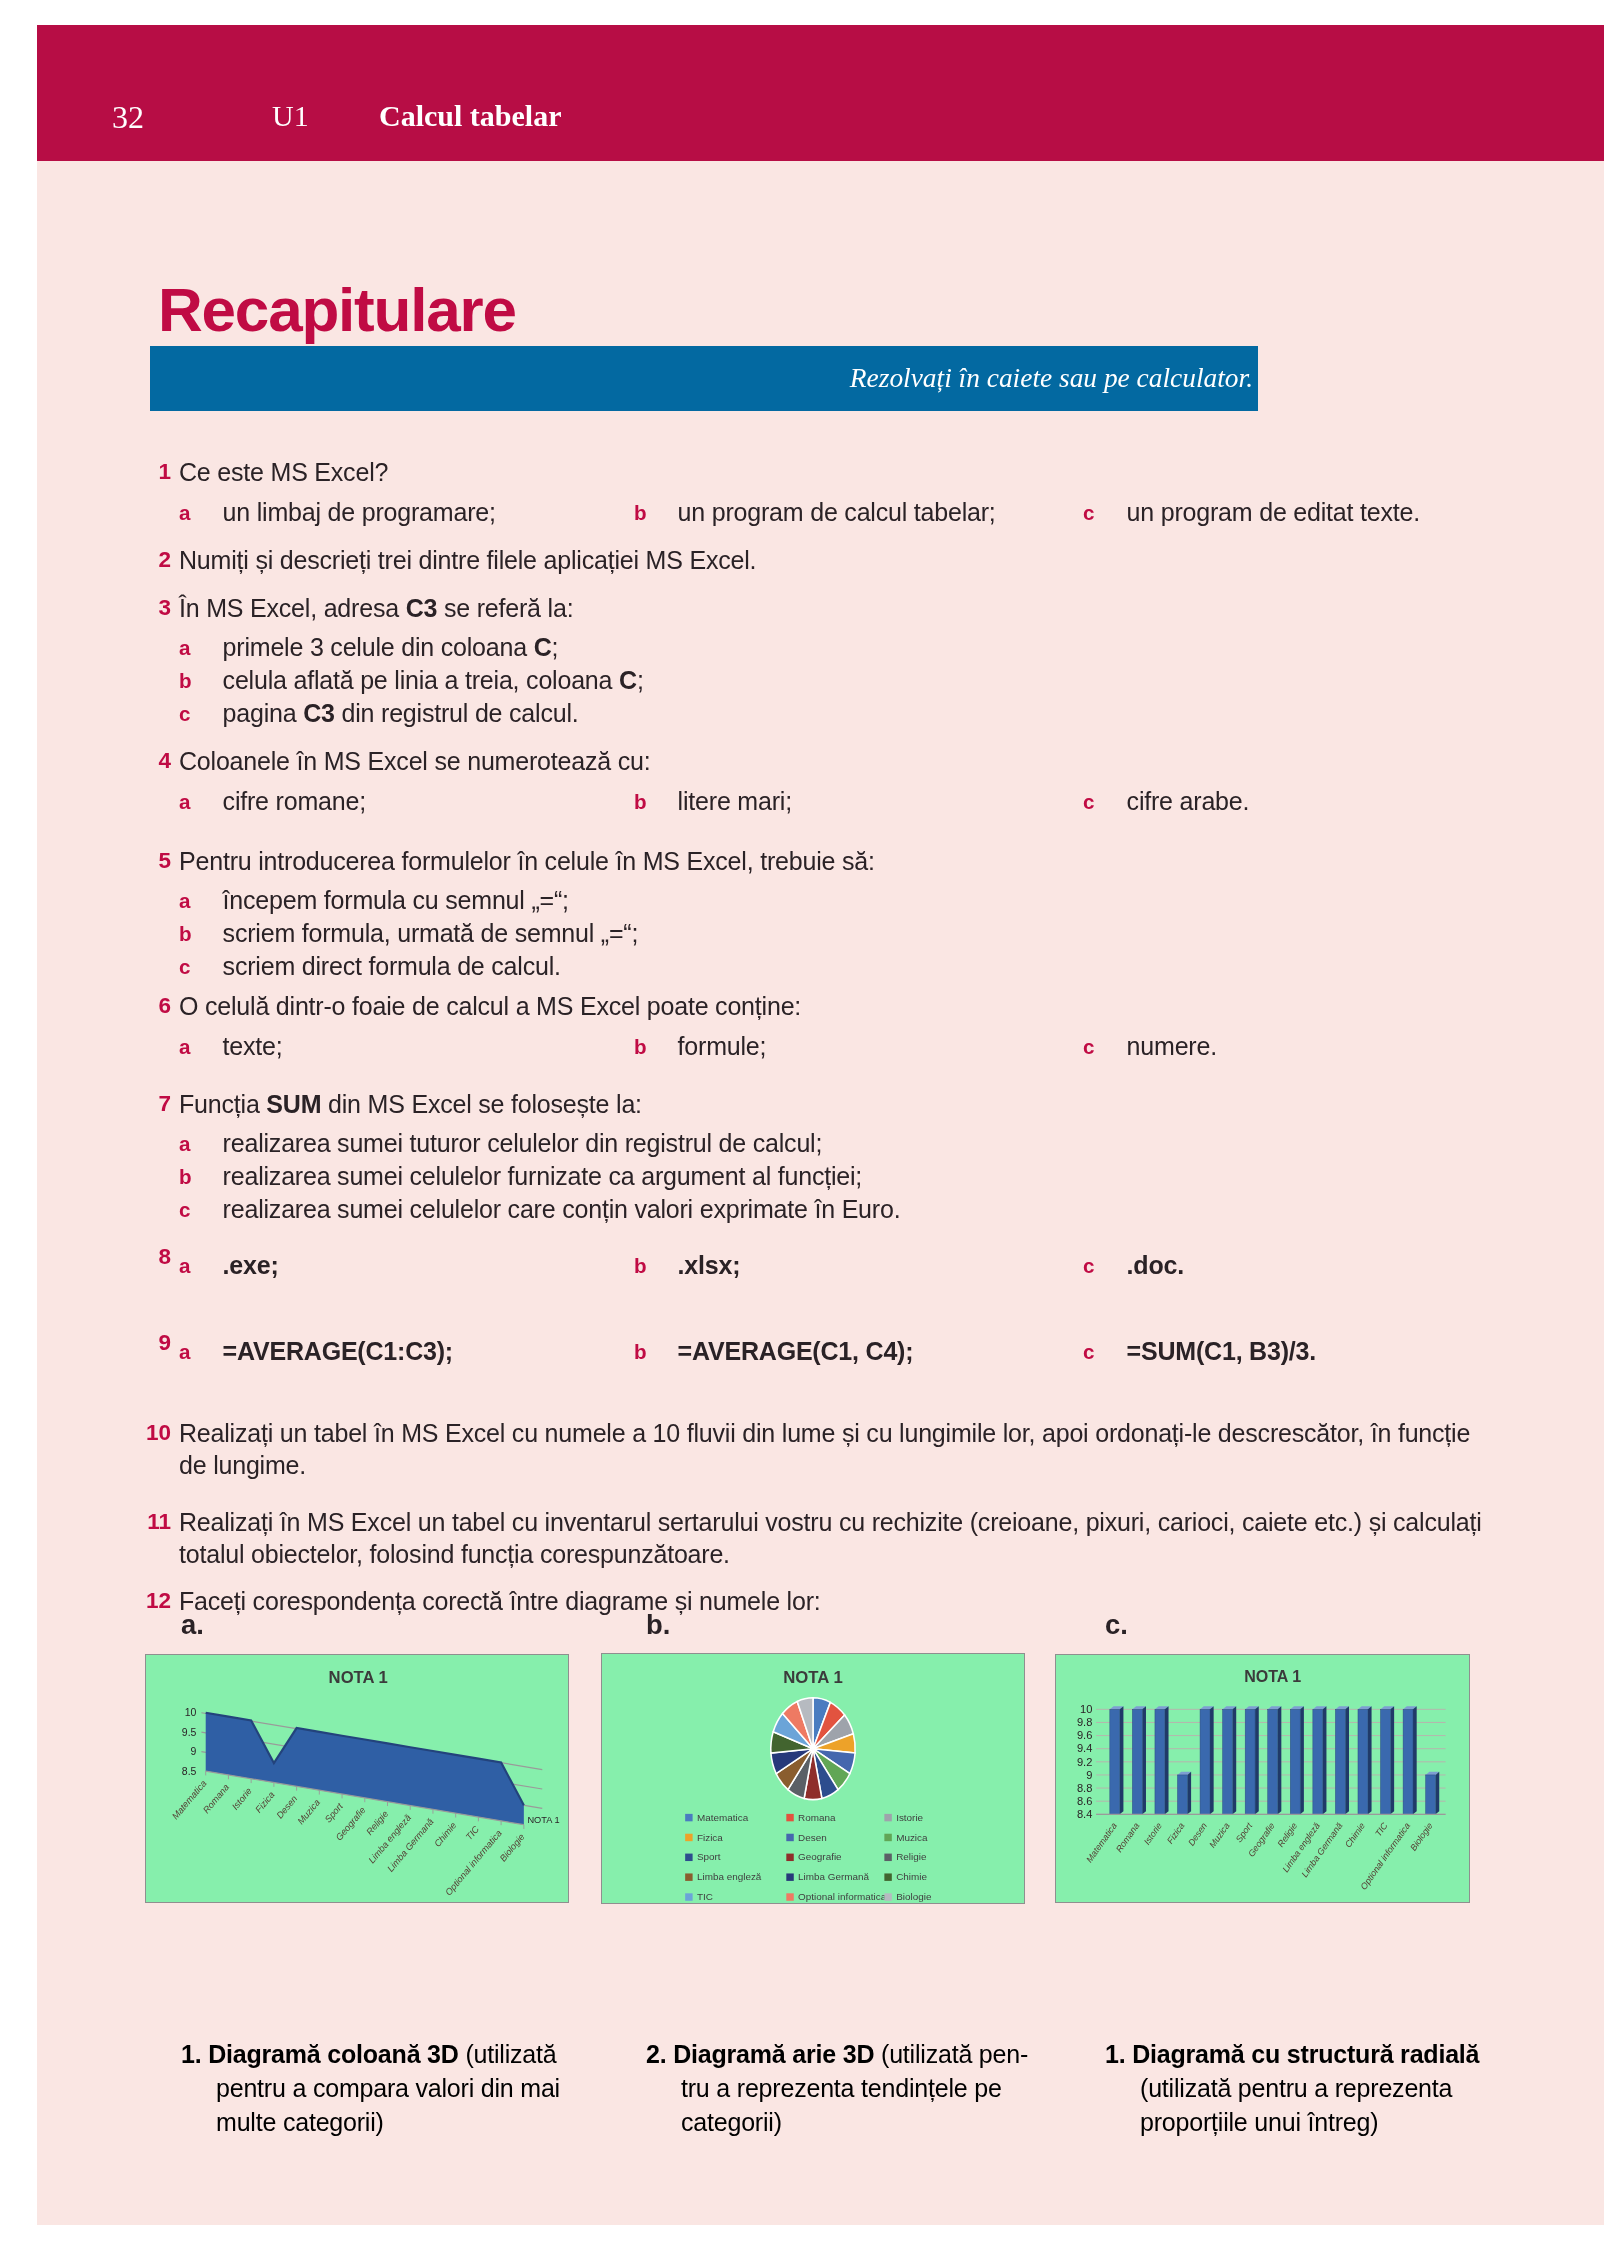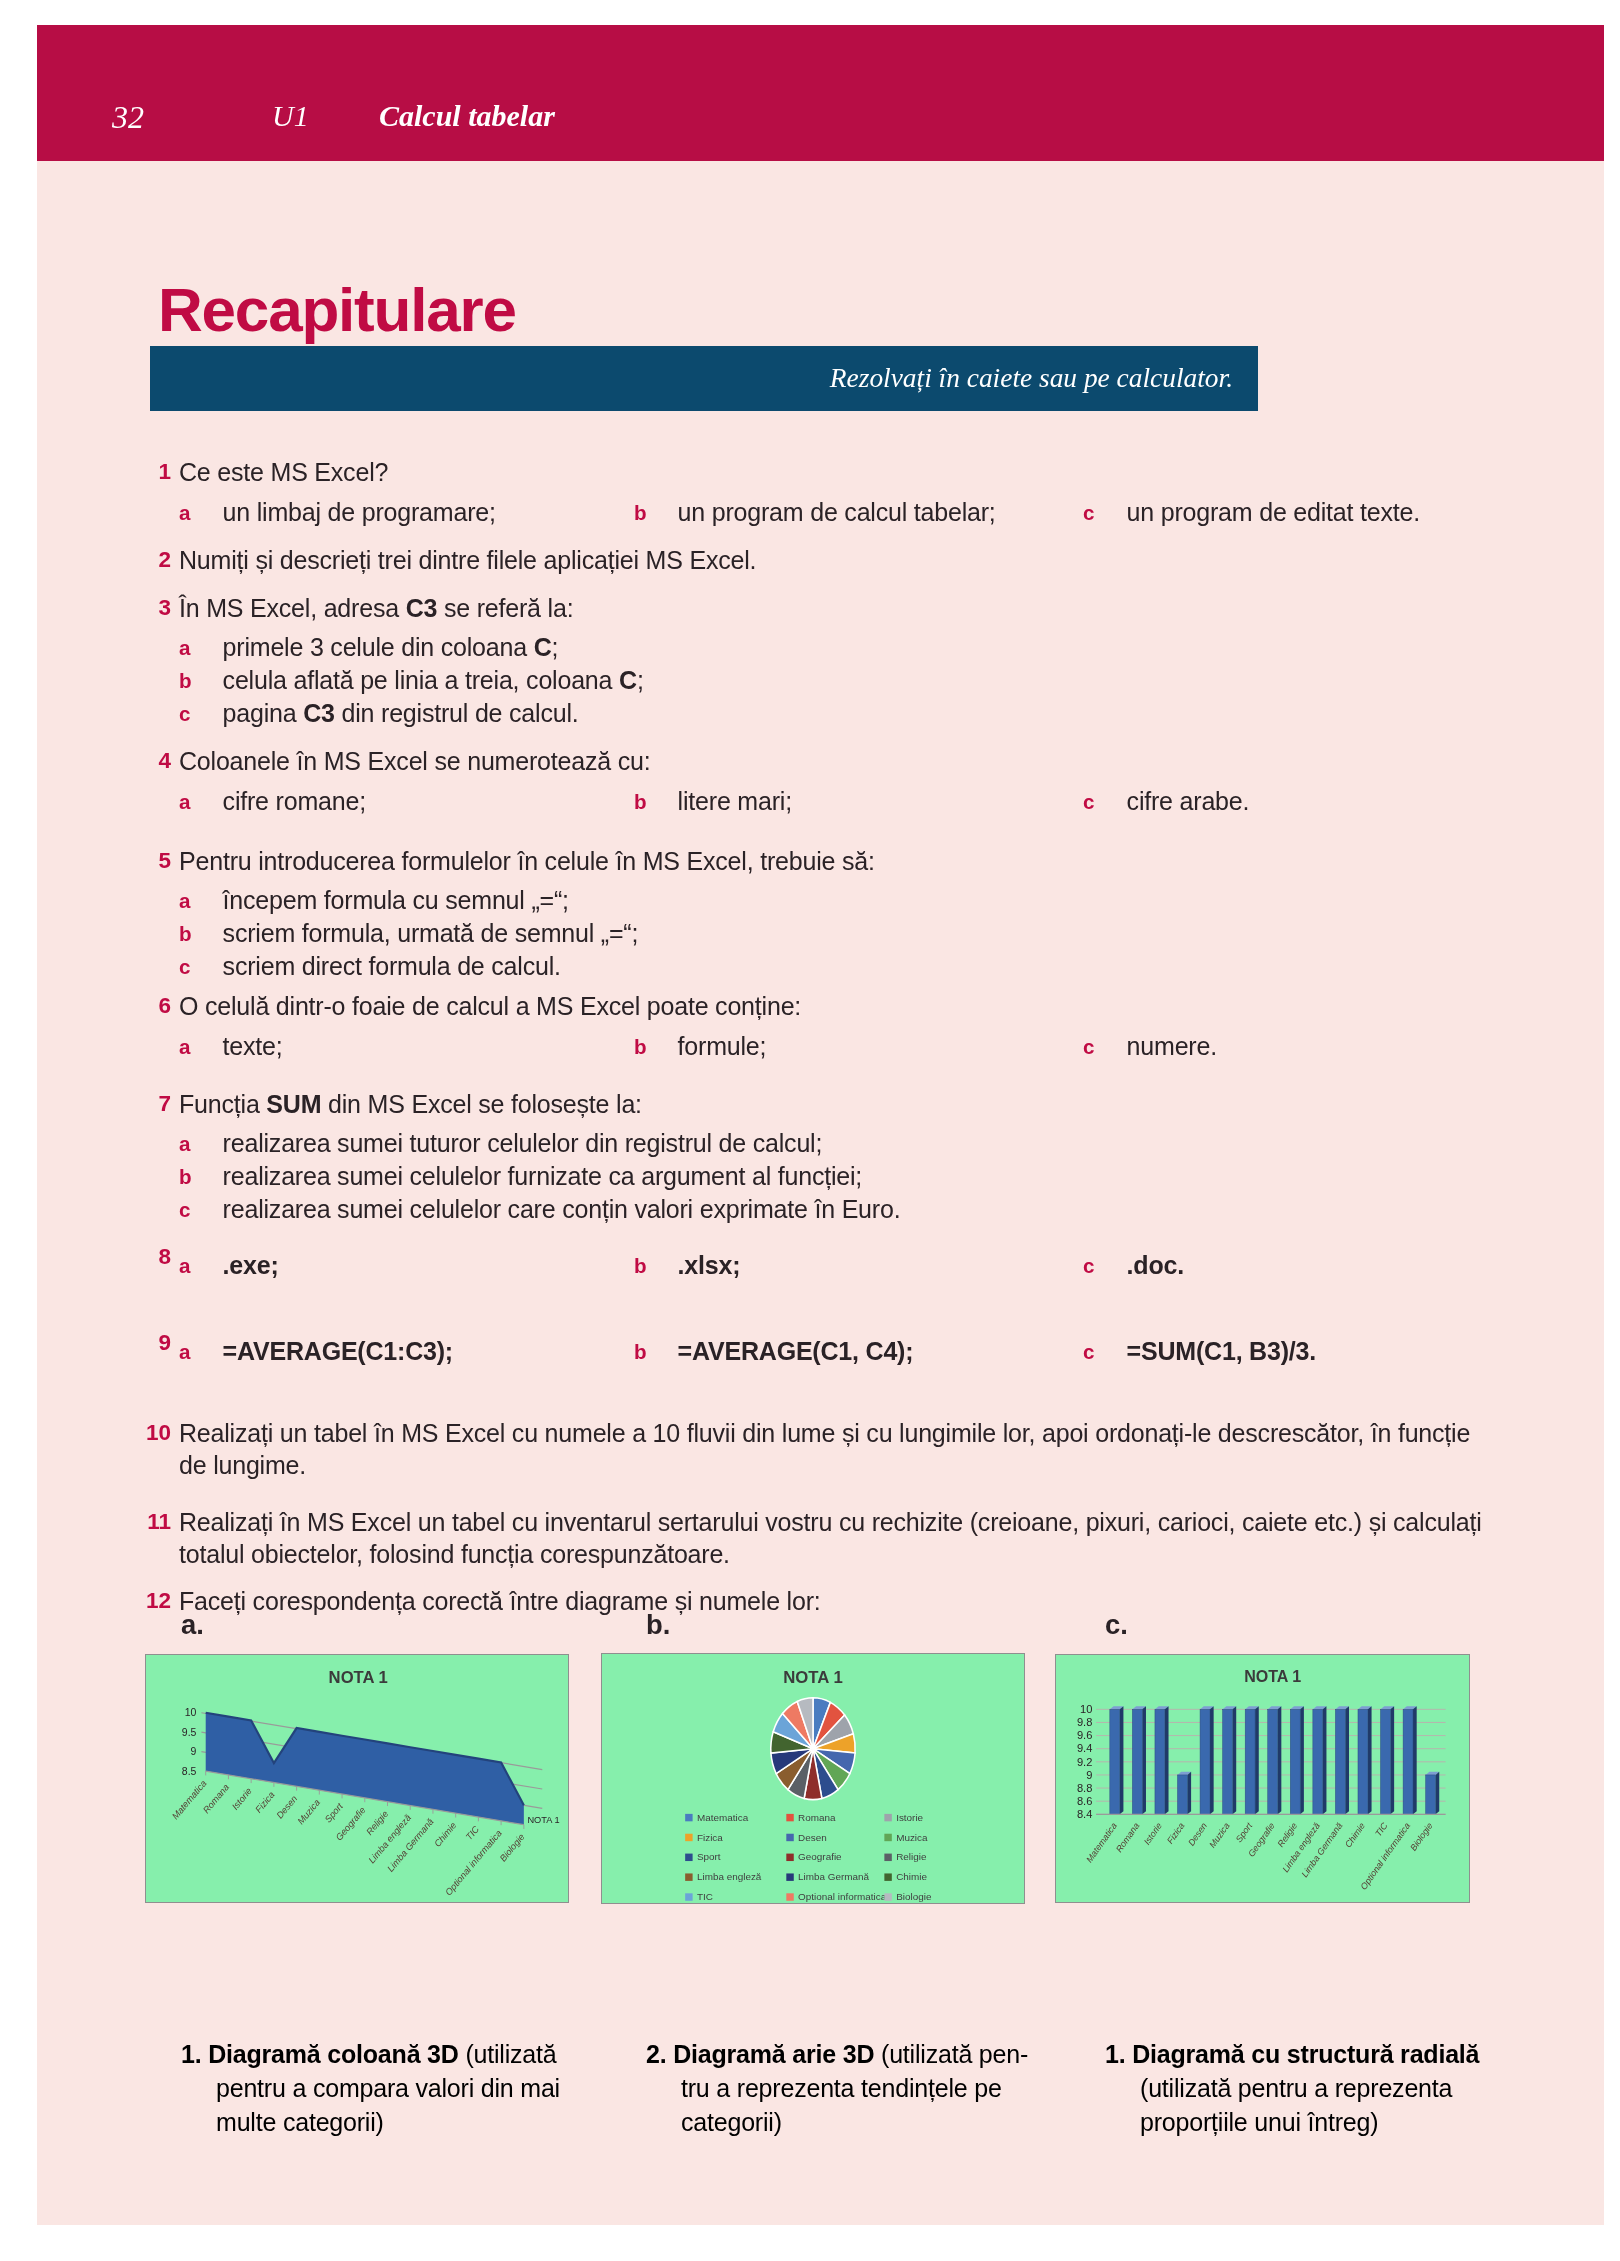--- a/index.html
+++ b/index.html
@@ -1,27 +1,27 @@
 <!DOCTYPE html>
 <html style="font-size:10px"><head>
 <meta charset="utf-8">
 <style>
   html,body{margin:0;padding:0;background:#fff;}
   .page{position:relative;width:1620px;height:2261px;background:#ffffff;overflow:hidden;
         font-family:"Liberation Sans",sans-serif;color:#2a2226;}
   .pink-panel{position:absolute;left:37px;top:25px;width:1567px;height:2200px;background:#fae6e3;}
   .header-bar{position:absolute;left:37px;top:25px;width:1567px;height:136px;background:#b70d45;
         color:#fff;font-family:"Liberation Serif",serif;}
-  .header-bar span{position:absolute;top:74px;font-style:italic;}
+  .header-bar span{position:absolute;top:74px;}
   .hdr-num{left:75px;font-size:32px;}
   .hdr-unit{left:235px;font-size:30px;}
   .hdr-chapter{left:342px;font-size:30px;font-weight:600;}
   .page-title{position:absolute;left:158px;top:274px;font-size:62px;font-weight:bold;color:#c00b44;letter-spacing:-1.2px;}
-  .banner{position:absolute;left:150px;top:346px;width:1108px;height:65px;background:#0c4a6e;
-        display:flex;align-items:center;justify-content:flex-end;padding-right:25px;box-sizing:border-box;}
+  .banner{position:absolute;left:150px;top:346px;width:1108px;height:65px;background:#0369a1;
+        display:flex;align-items:center;justify-content:flex-end;padding-right:5px;box-sizing:border-box;}
   .banner-text{color:#fff;font-family:"Liberation Serif",serif;font-style:italic;font-size:27.4px;}
   #questions{position:absolute;left:0;top:444px;width:1620px;height:1185px;}
   .q{position:absolute;left:140px;width:1347px;display:flex;align-items:flex-start;}
   .q-num{flex:0 0 31px;text-align:right;margin-right:8px;font-weight:bold;color:#c00b44;font-size:22.5px;line-height:32px;}
   .q-body{flex:1 1 auto;}
   .q-text{font-size:25px;line-height:32px;letter-spacing:-0.2px;max-width:1303px;}
   .opts-stack{margin-top:6.9px;}
   .opt-row{display:flex;line-height:33px;}
   .opts-cols{position:relative;height:33px;margin-top:8px;}
   .opts-cols .opt{position:absolute;top:0;display:flex;line-height:33px;}

